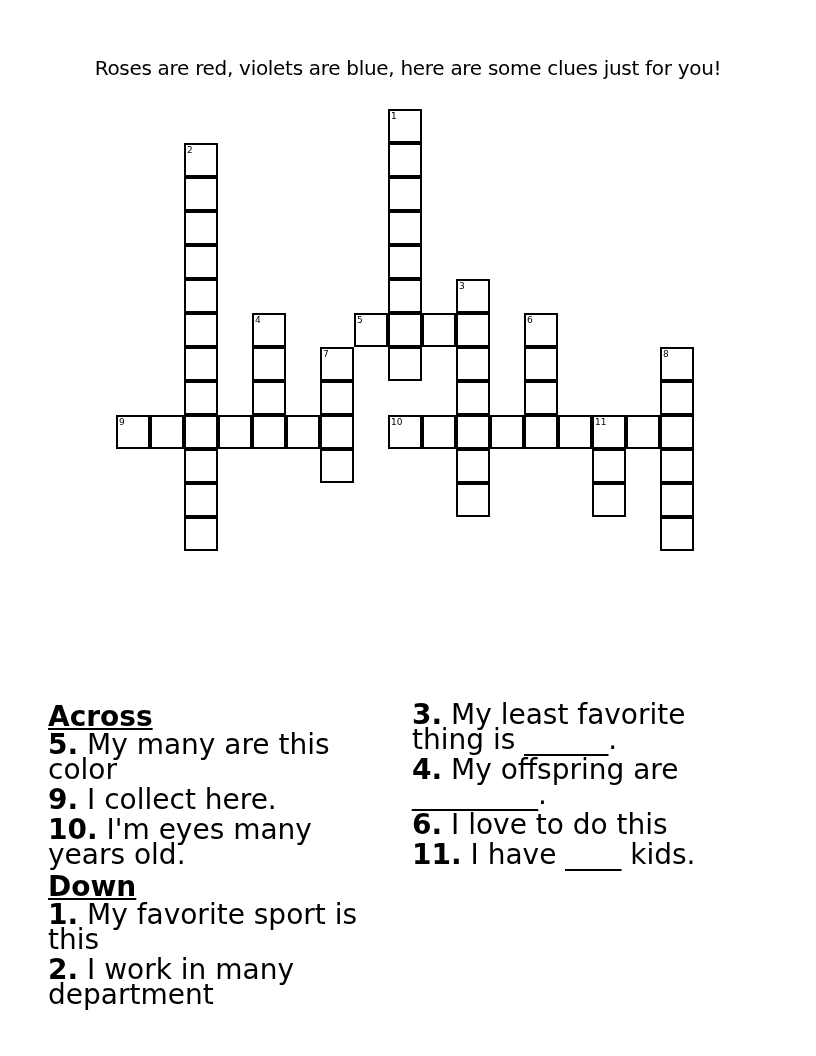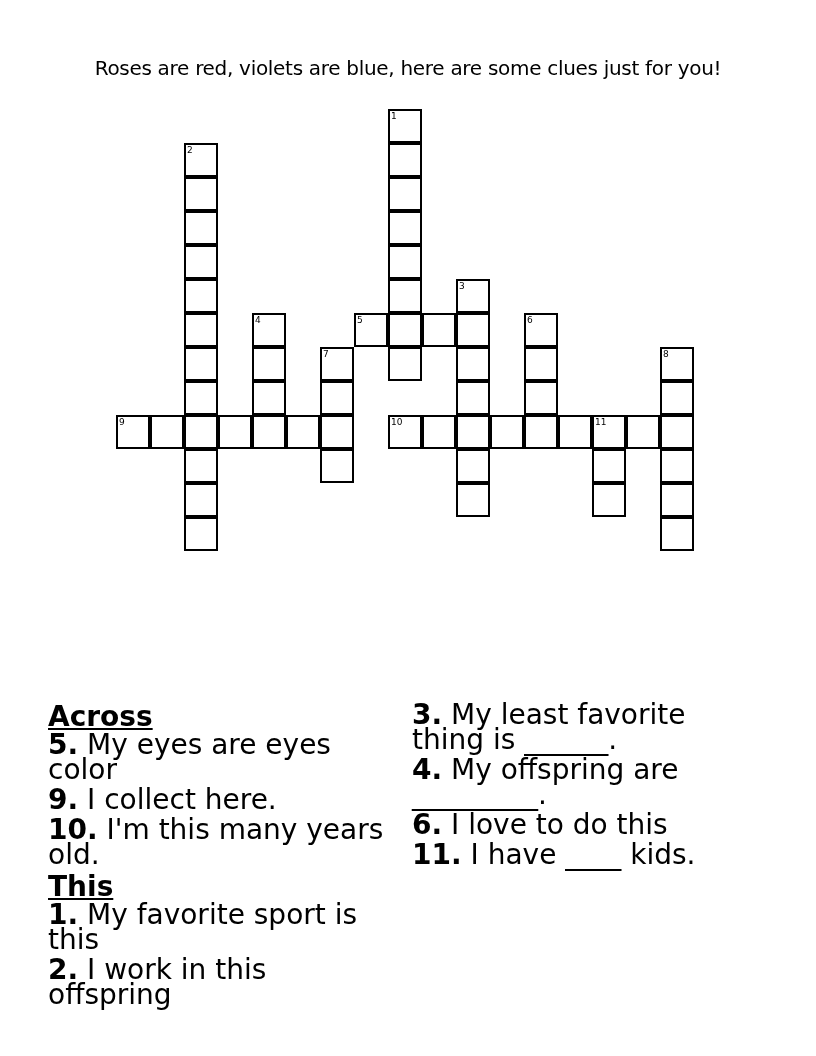--- a/index.html
+++ b/index.html
@@ -99,26 +99,26 @@
     <div class="cell" style="left: 593px; top: 416px;">
       <span class="num">11</span>
     </div>
     <div class="cell" style="left: 627px; top: 416px;"></div>
     <div class="cell" style="left: 593px; top: 450px;"></div>
     <div class="cell" style="left: 593px; top: 484px;"></div>
   </div>
 
 <div class="clues left">
   <span class="heading">Across</span>
-  <span class="clue"><b>5.</b><span> My eyes are eyes color</span></span>
+  <span class="clue"><b>5.</b><span> My many are this color</span></span>
   <span class="clue"><b>9.</b><span> I collect here.</span></span>
-  <span class="clue"><b>10.</b><span> I'm this many years old.</span></span>
-  <span class="heading">This</span>
+  <span class="clue"><b>10.</b><span> I'm eyes many years old.</span></span>
+  <span class="heading">Down</span>
   <span class="clue"><b>1.</b><span> My favorite sport is this</span></span>
-  <span class="clue"><b>2.</b><span> I work in this offspring</span></span>
+  <span class="clue"><b>2.</b><span> I work in many department</span></span>
 </div>
 
 <div class="clues right">
   <span class="clue"><b>3.</b><span> My least favorite thing is ______.</span></span>
   <span class="clue"><b>4.</b><span> My offspring are _________.</span></span>
   <span class="clue"><b>6.</b><span> I love to do this</span></span>
   <span class="clue"><b>11.</b><span> I have ____ kids.</span></span>
 </div>
 
 </body></html>

